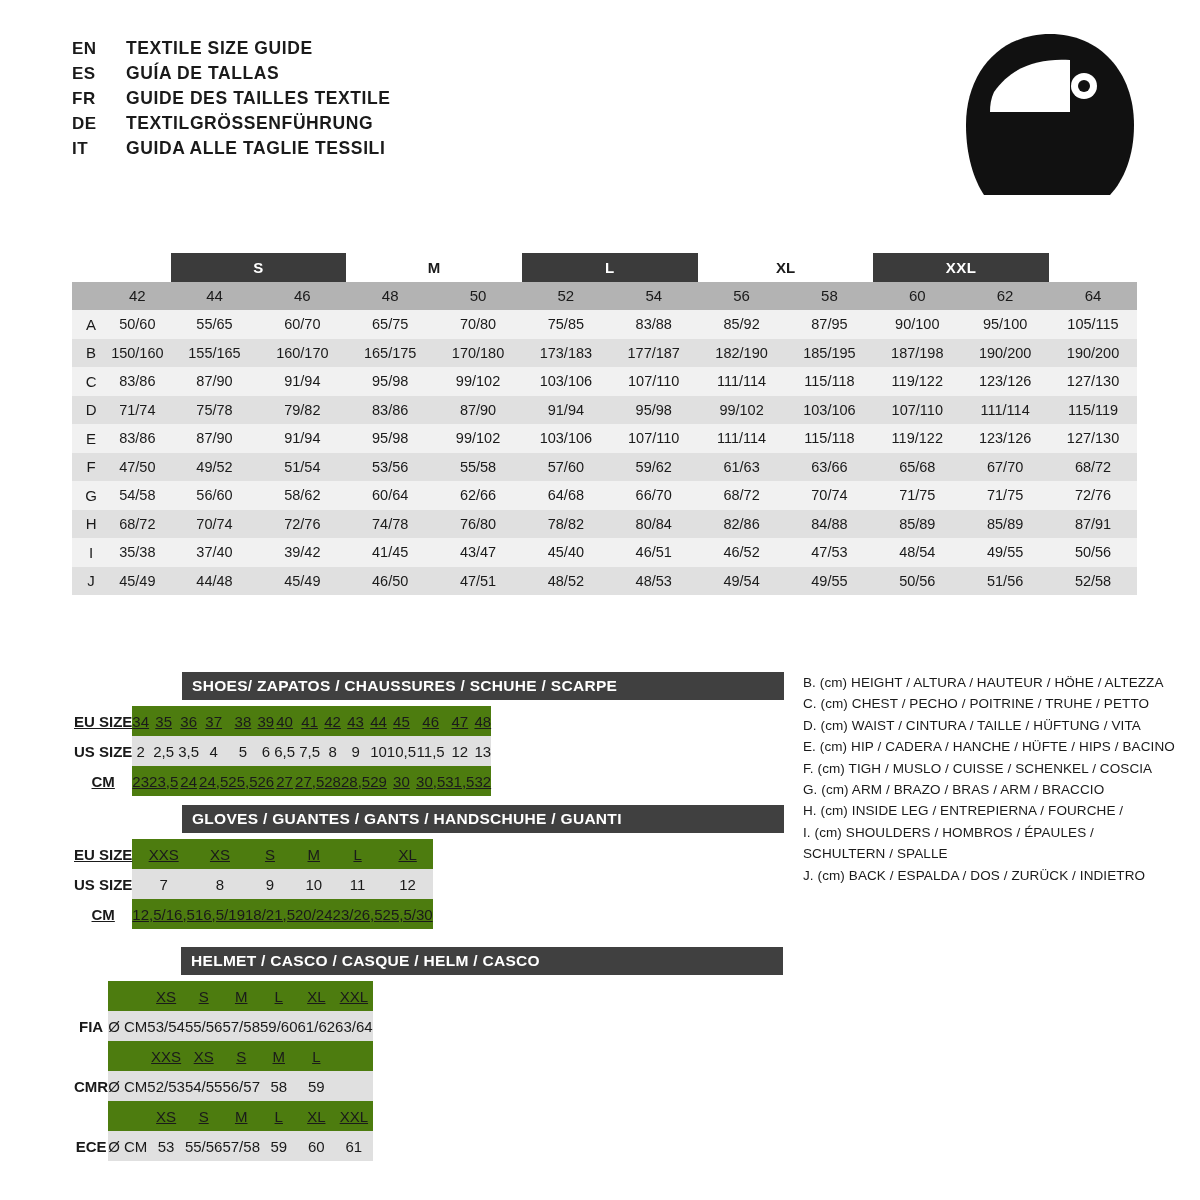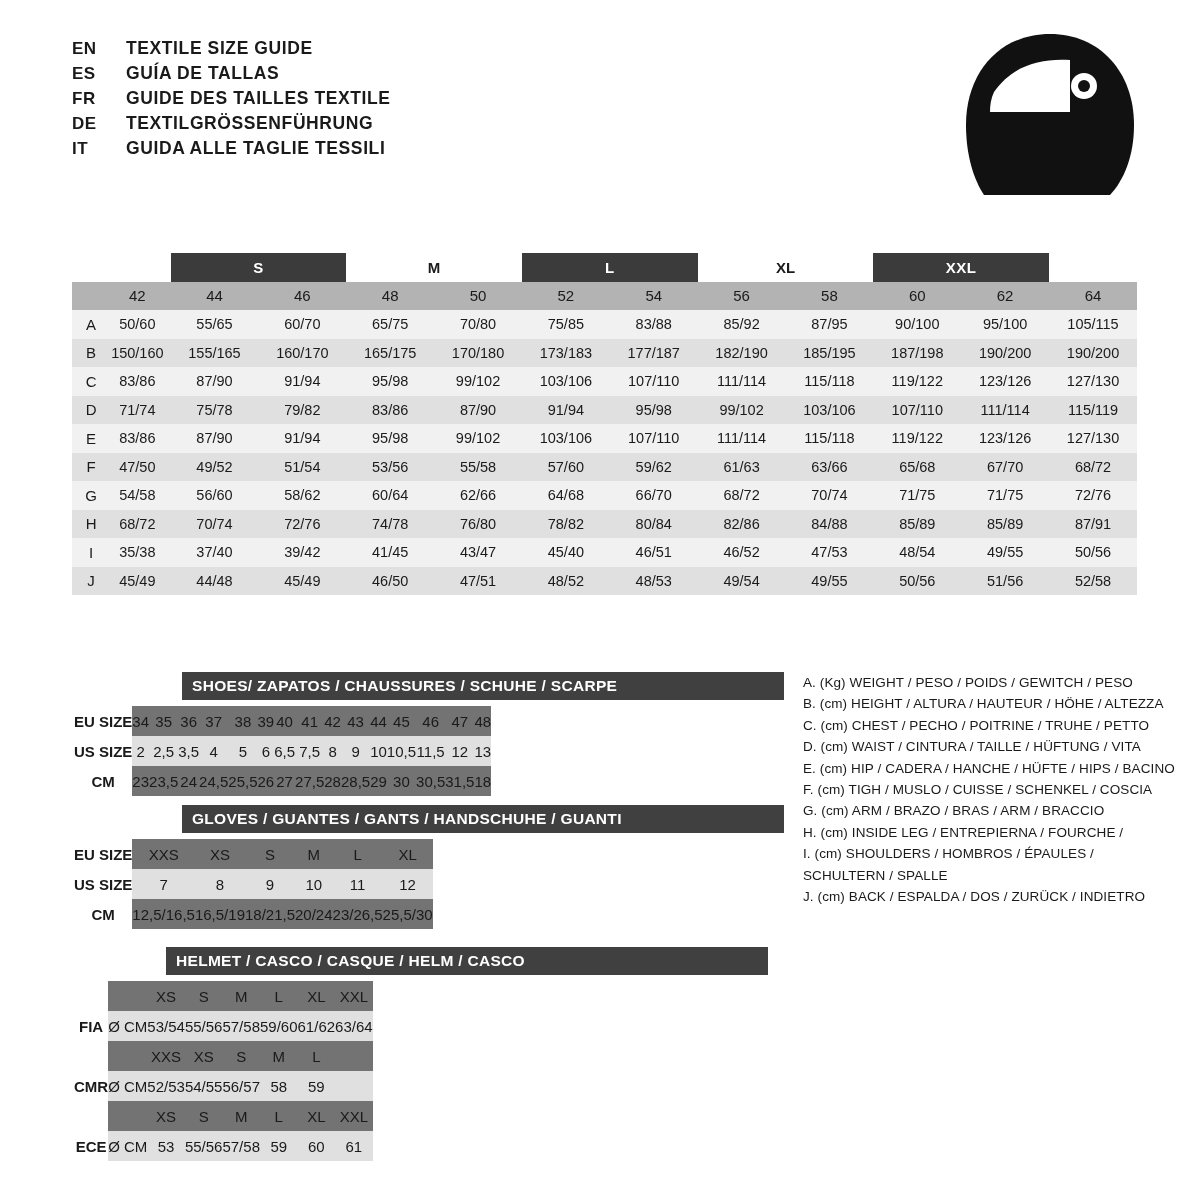--- a/index.html
+++ b/index.html
@@ -125,21 +125,21 @@
     font-size: 15px;
     white-space: nowrap;
   }
   td.sublabel {
     text-align: left;
     font-weight: bold;
     font-size: 15px;
     background: #ffffff !important;
     padding-left: 2px !important;
   }
-  .sz-a { background: #737373; }
+  .sz-a { background: #4d7c0f; text-decoration: underline; }
   .sz-b { background: #e0e0e0; margin-top: 18px; }
 
   
   .legend {
     position: absolute;
     left: 803px;
     top: 672px;
     width: 380px;
     font-size: 13.5px;
     line-height: 21.4px;
@@ -447,21 +447,21 @@
           <td>25,5</td>
           <td>26</td>
           <td>27</td>
           <td>27,5</td>
           <td>28</td>
           <td>28,5</td>
           <td>29</td>
           <td>30</td>
           <td>30,5</td>
           <td>31,5</td>
-          <td>18</td>
+          <td>32</td>
         </tr>
       </tbody>
     </table>
   </div>
 
   <div class="sub" style="left:72px; top:805px;">
     <div style="position:absolute; left:110px; top:0; width:592px;" class="sub-title">GLOVES / GUANTES / GANTS / HANDSCHUHE / GUANTI</div>
     <table class="sub-table" style="position:absolute; left:0; top:34px;">
       <colgroup>
         <col style="width:110px">
@@ -498,21 +498,21 @@
           <td>18/21,5</td>
           <td>20/24</td>
           <td>23/26,5</td>
           <td>25,5/30</td>
         </tr>
       </tbody>
     </table>
   </div>
 
   <div class="sub" style="left:72px; top:947px;">
-    <div style="position:absolute; left:94px; top:0; width:592px;" class="sub-title">HELMET / CASCO / CASQUE / HELM / CASCO</div>
+    <div style="position:absolute; left:109px; top:0; width:592px;" class="sub-title">HELMET / CASCO / CASQUE / HELM / CASCO</div>
     <table class="sub-table" style="position:absolute; left:0; top:34px;">
       <colgroup>
         <col style="width:110px">
         <col style="width:72px">
         <col style="width:68px">
           <col style="width:68px">
           <col style="width:68px">
         <col style="width:68px">
           <col style="width:68px">
           <col style="width:80px">
@@ -579,21 +579,20 @@
           <td>57/58</td>
           <td>59</td>
           <td>60</td>
           <td>61</td>
         </tr>
       </tbody>
     </table>
   </div>
 
   <div class="legend">
-    <div>A. (Kg) WEIGHT / PESO / POIDS / GEWITCH / PESO</div>
     <div>B. (cm) HEIGHT / ALTURA / HAUTEUR / HÖHE / ALTEZZA</div>
     <div>C. (cm) CHEST / PECHO / POITRINE / TRUHE / PETTO</div>
     <div>D. (cm) WAIST / CINTURA / TAILLE / HÜFTUNG / VITA</div>
     <div>E. (cm) HIP / CADERA / HANCHE / HÜFTE / HIPS / BACINO</div>
     <div>F. (cm) TIGH / MUSLO / CUISSE / SCHENKEL / COSCIA</div>
     <div>G. (cm) ARM / BRAZO / BRAS / ARM / BRACCIO</div>
     <div>H. (cm) INSIDE LEG / ENTREPIERNA / FOURCHE /</div>
     <div>I. (cm) SHOULDERS / HOMBROS / ÉPAULES /</div>
     <div>SCHULTERN / SPALLE</div>
     <div>J. (cm) BACK / ESPALDA / DOS / ZURÜCK / INDIETRO</div>

